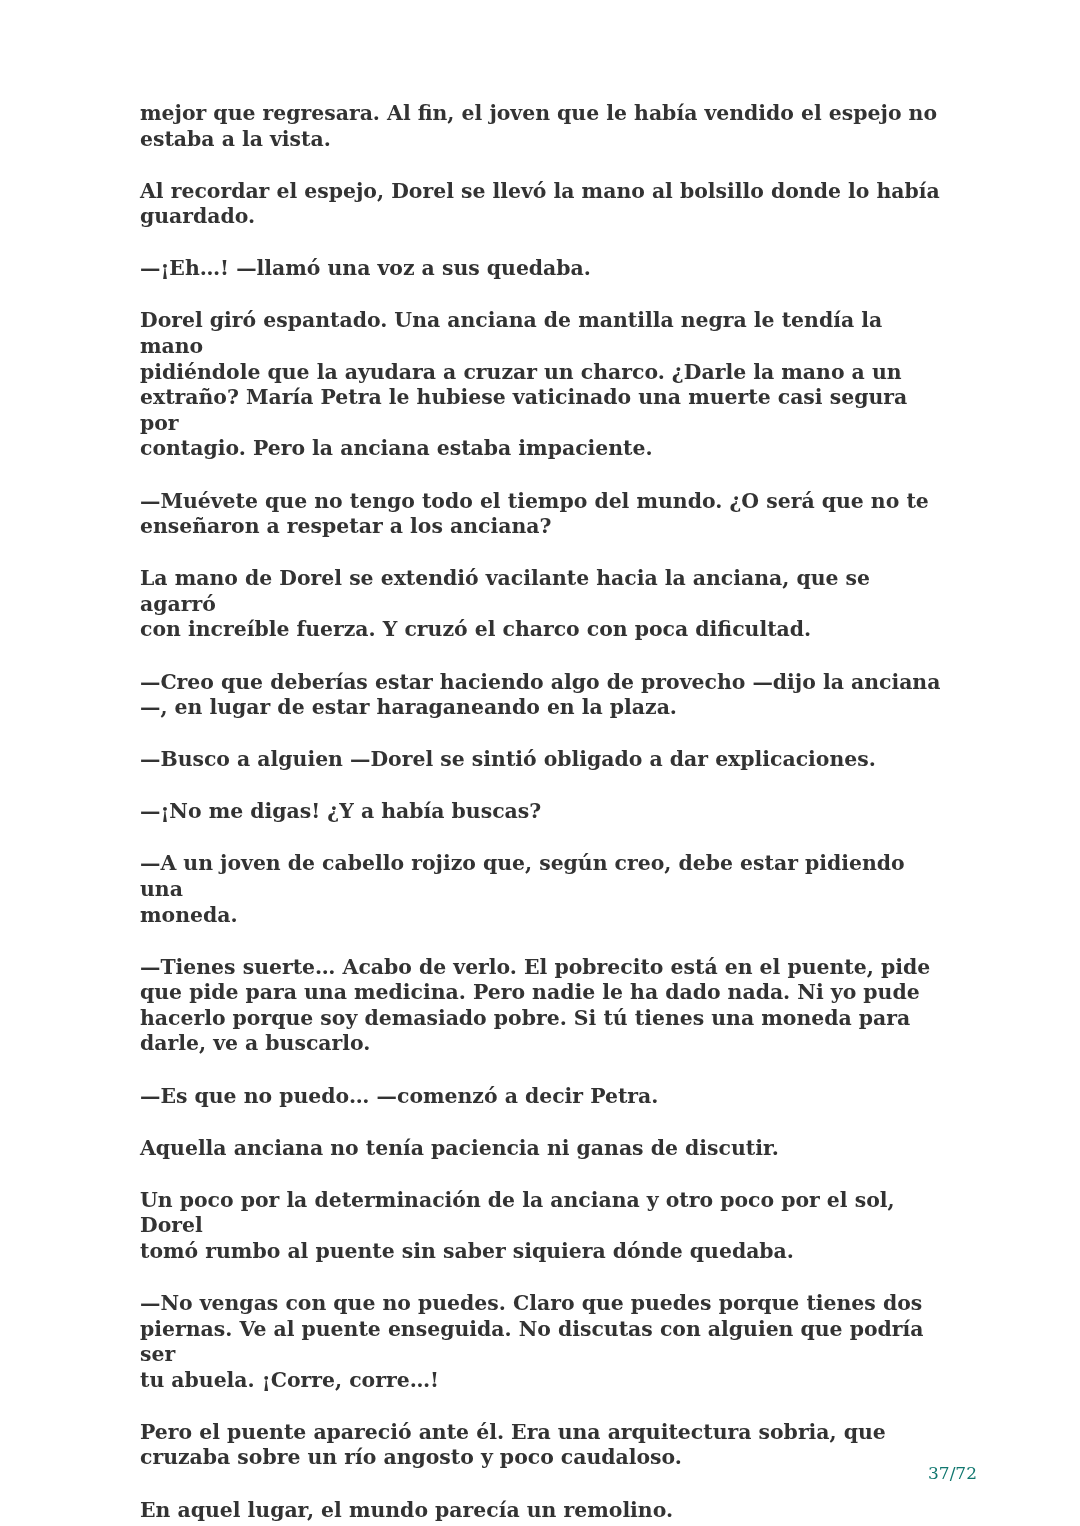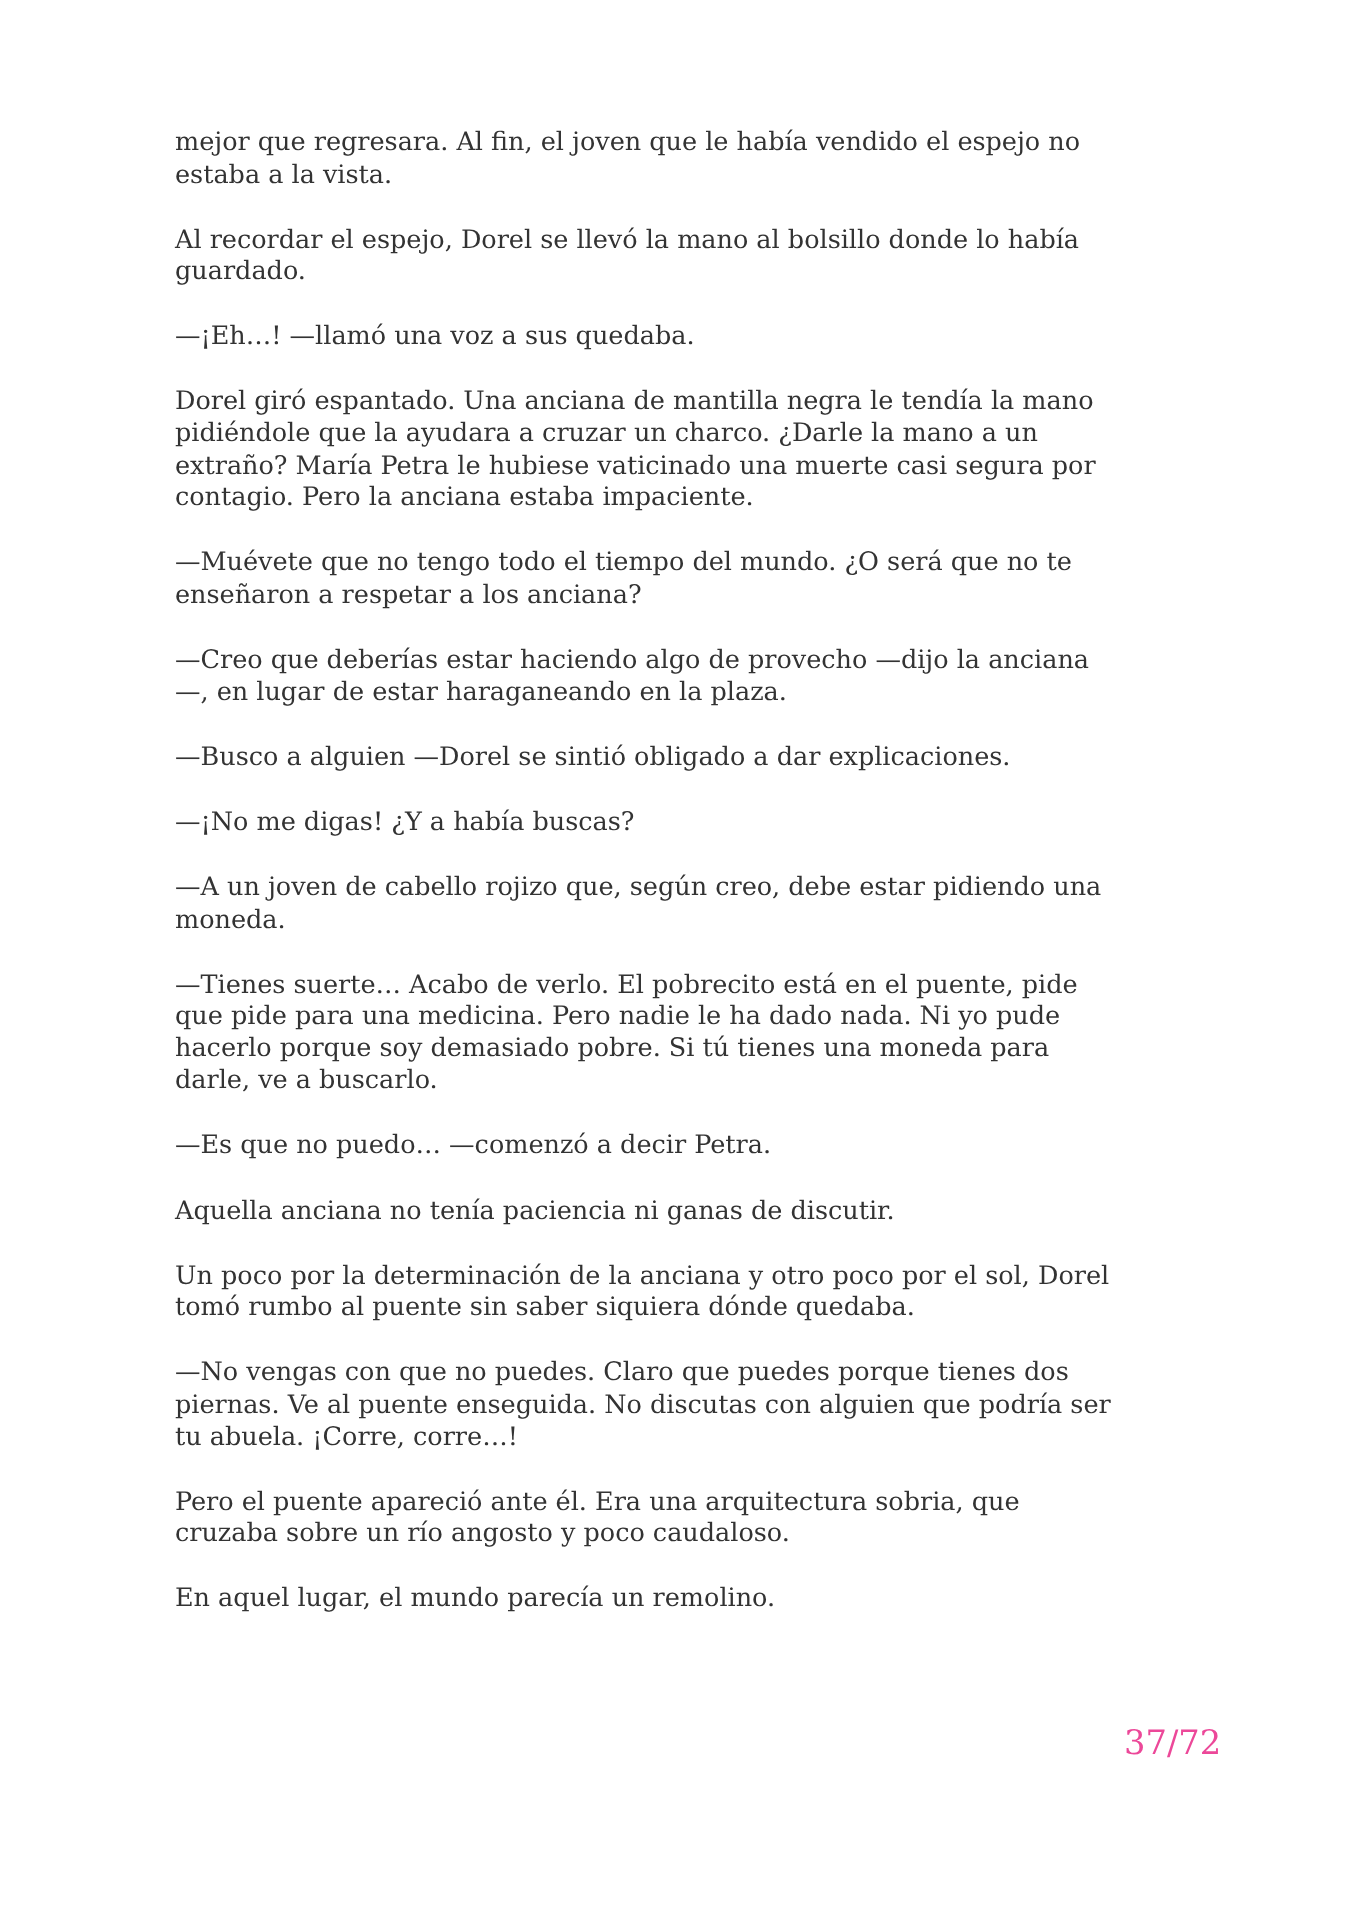--- a/index.html
+++ b/index.html
@@ -20,45 +20,48 @@
       width: 810px;
       font-family: "DejaVu Serif", serif;
       font-size: 20.4px;
       line-height: 25.6px;
       color: #333333;
       letter-spacing: 0px;
     }
     .page p {
       margin: 0 0 26.5px 0;
       white-space: pre-line;
+      font-weight: bold;
     }
     .page-number {
       position: absolute;
       right: 103px;
-      top: 1379px;
+      top: 1463px;
       font-family: "DejaVu Serif", serif;
-      font-size: 27px;
-      color: #ec4899;
+      font-size: 17px;
+      color: #0f766e;
     }
   </style>
 </head>
 <body>
 
 <div class="page">
   <p>mejor que regresara. Al fin, el joven que le había vendido el espejo no
 estaba a la vista.</p>
   <p>Al recordar el espejo, Dorel se llevó la mano al bolsillo donde lo había
 guardado.</p>
   <p>—¡Eh…! —llamó una voz a sus quedaba.</p>
   <p>Dorel giró espantado. Una anciana de mantilla negra le tendía la mano
 pidiéndole que la ayudara a cruzar un charco. ¿Darle la mano a un
 extraño? María Petra le hubiese vaticinado una muerte casi segura por
 contagio. Pero la anciana estaba impaciente.</p>
   <p>—Muévete que no tengo todo el tiempo del mundo. ¿O será que no te
 enseñaron a respetar a los anciana?</p>
+  <p>La mano de Dorel se extendió vacilante hacia la anciana, que se agarró
+con increíble fuerza. Y cruzó el charco con poca dificultad.</p>
   <p>—Creo que deberías estar haciendo algo de provecho —dijo la anciana
 —, en lugar de estar haraganeando en la plaza.</p>
   <p>—Busco a alguien —Dorel se sintió obligado a dar explicaciones.</p>
   <p>—¡No me digas! ¿Y a había buscas?</p>
   <p>—A un joven de cabello rojizo que, según creo, debe estar pidiendo una
 moneda.</p>
   <p>—Tienes suerte… Acabo de verlo. El pobrecito está en el puente, pide
 que pide para una medicina. Pero nadie le ha dado nada. Ni yo pude
 hacerlo porque soy demasiado pobre. Si tú tienes una moneda para
 darle, ve a buscarlo.</p>

